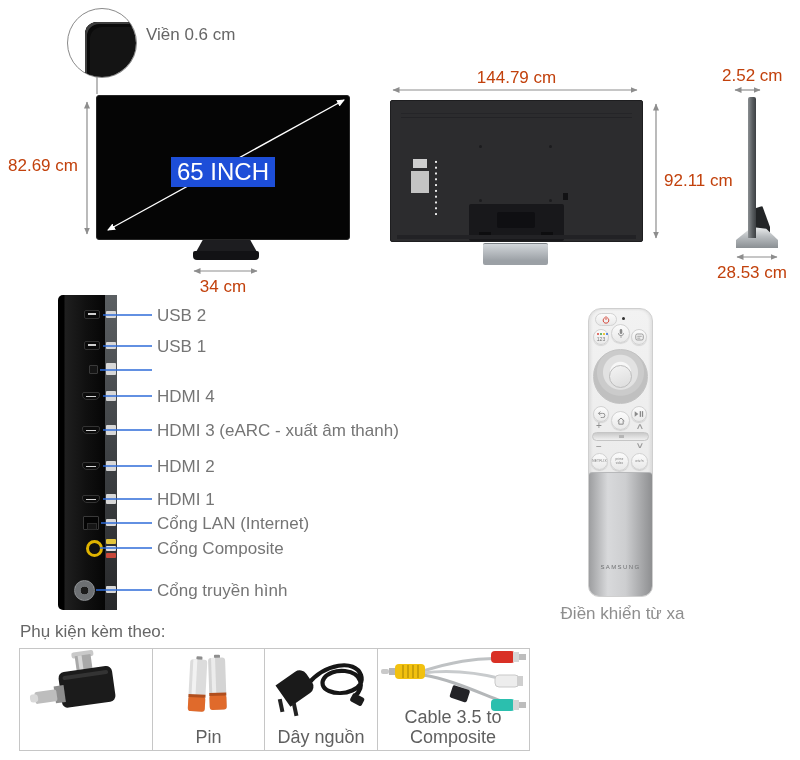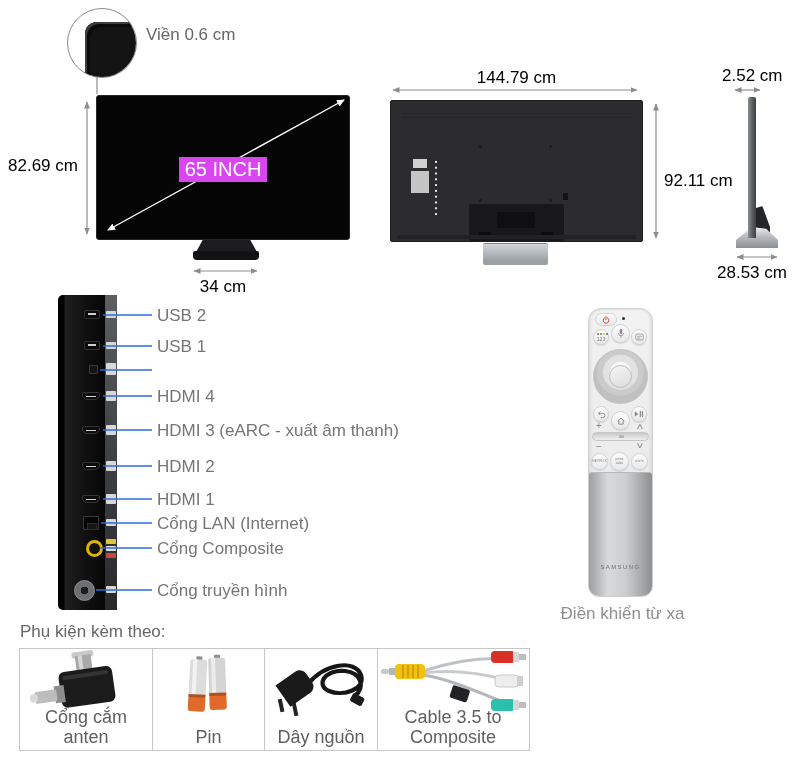--- a/index.html
+++ b/index.html
@@ -1,30 +1,30 @@
 <!DOCTYPE html>
 <html><head>
 <meta charset="utf-8">
 <style>
   html,body{margin:0;padding:0;background:#fff;}
   .canvas{position:relative;width:800px;height:760px;background:#fff;overflow:hidden;
           font-family:"Liberation Sans",sans-serif;}
-  .t{position:absolute;font-size:17px;color:#000000;white-space:nowrap;line-height:1.1;}
+  .t{position:absolute;font-size:17px;color:#c2410c;white-space:nowrap;line-height:1.1;}
   .dark{color:#666;}
   
   .mag-circle{position:absolute;left:67px;top:8px;width:68px;height:68px;border-radius:50%;
               border:1.5px solid #8a8a8a;overflow:hidden;background:#fff;}
   .mag-corner{position:absolute;left:17px;top:13px;width:70px;height:70px;background:#141414;
               border-top-left-radius:12px;
               box-shadow:inset 2px 2px 0 #3e3e3e, inset 5px 5px 0 #0b0b0b;}
   
   .tv-front{position:absolute;left:96px;top:95px;width:254px;height:145px;background:#050505;
             border-radius:3px;border:1px solid #262626;box-sizing:border-box;}
   .front-diag-label{position:absolute;left:96px;top:157px;width:254px;text-align:center;z-index:6;}
-  .front-diag-label span{display:inline-block;background:#d946ef;color:#fff;font-size:20px;padding:1px 6px;}
+  .front-diag-label span{display:inline-block;background:#1d4ed8;color:#fff;font-size:24px;padding:1px 6px;}
   .stand-neck{position:absolute;left:196px;top:240px;width:61px;height:12px;background:#1d1d20;
               clip-path:polygon(11% 0,89% 0,100% 100%,0 100%);}
   .stand-base{position:absolute;left:193px;top:251px;width:66px;height:9px;background:#121215;
               border-radius:2px 2px 4px 4px;}
   
   .tv-back{position:absolute;left:390px;top:100px;width:253px;height:142px;background:#2c2c2e;
            border:1px solid #1e1e20;border-radius:2px;box-sizing:border-box;}
   .tb{position:absolute;}
   .back-base{position:absolute;left:483px;top:243px;width:65px;height:21px;border-radius:2px;
              background:linear-gradient(180deg,#d2d6da,#9ba0a5 80%);border-top:1px solid #7c8287;}
@@ -320,21 +320,20 @@
           <rect x="50" y="2" width="22" height="6" rx="2" fill="#c9c9c9"></rect>
           <rect x="53" y="6" width="16" height="17" fill="#a9a9a9"></rect>
           <rect x="56" y="6" width="4" height="17" fill="#d8d8d8"></rect>
           <rect x="34" y="20" width="54" height="36" rx="6" fill="#1b1b1b"></rect>
           <rect x="38" y="24" width="46" height="4" rx="2" fill="#333"></rect>
           <rect x="28" y="33" width="10" height="17" fill="#8d8d8d"></rect>
           <rect x="8" y="36" width="22" height="12" rx="2" fill="#bdbdbd"></rect>
           <rect x="3" y="38" width="8" height="8" rx="3" fill="#d9d9d9"></rect>
         </g>
       </svg>
-      <div class="acc-label">Cổng cắm anten</div>
     </div>
 
     <div class="acc-cell" style="width:112px;">
       <svg width="100" height="74" viewBox="0 0 100 74">
         <g transform="rotate(3 50 37)">
           <rect x="36" y="8" width="6" height="4" rx="1" fill="#8e8e8e"></rect>
           <rect x="30" y="11" width="17" height="52" rx="3" fill="#dcdcdc"></rect>
           <rect x="33" y="11" width="4" height="52" fill="#f2f2f2"></rect>
           <rect x="30" y="48" width="17" height="15" rx="3" fill="#e06a2b"></rect>
           <rect x="30" y="46" width="17" height="3" fill="#b14f1e"></rect>

